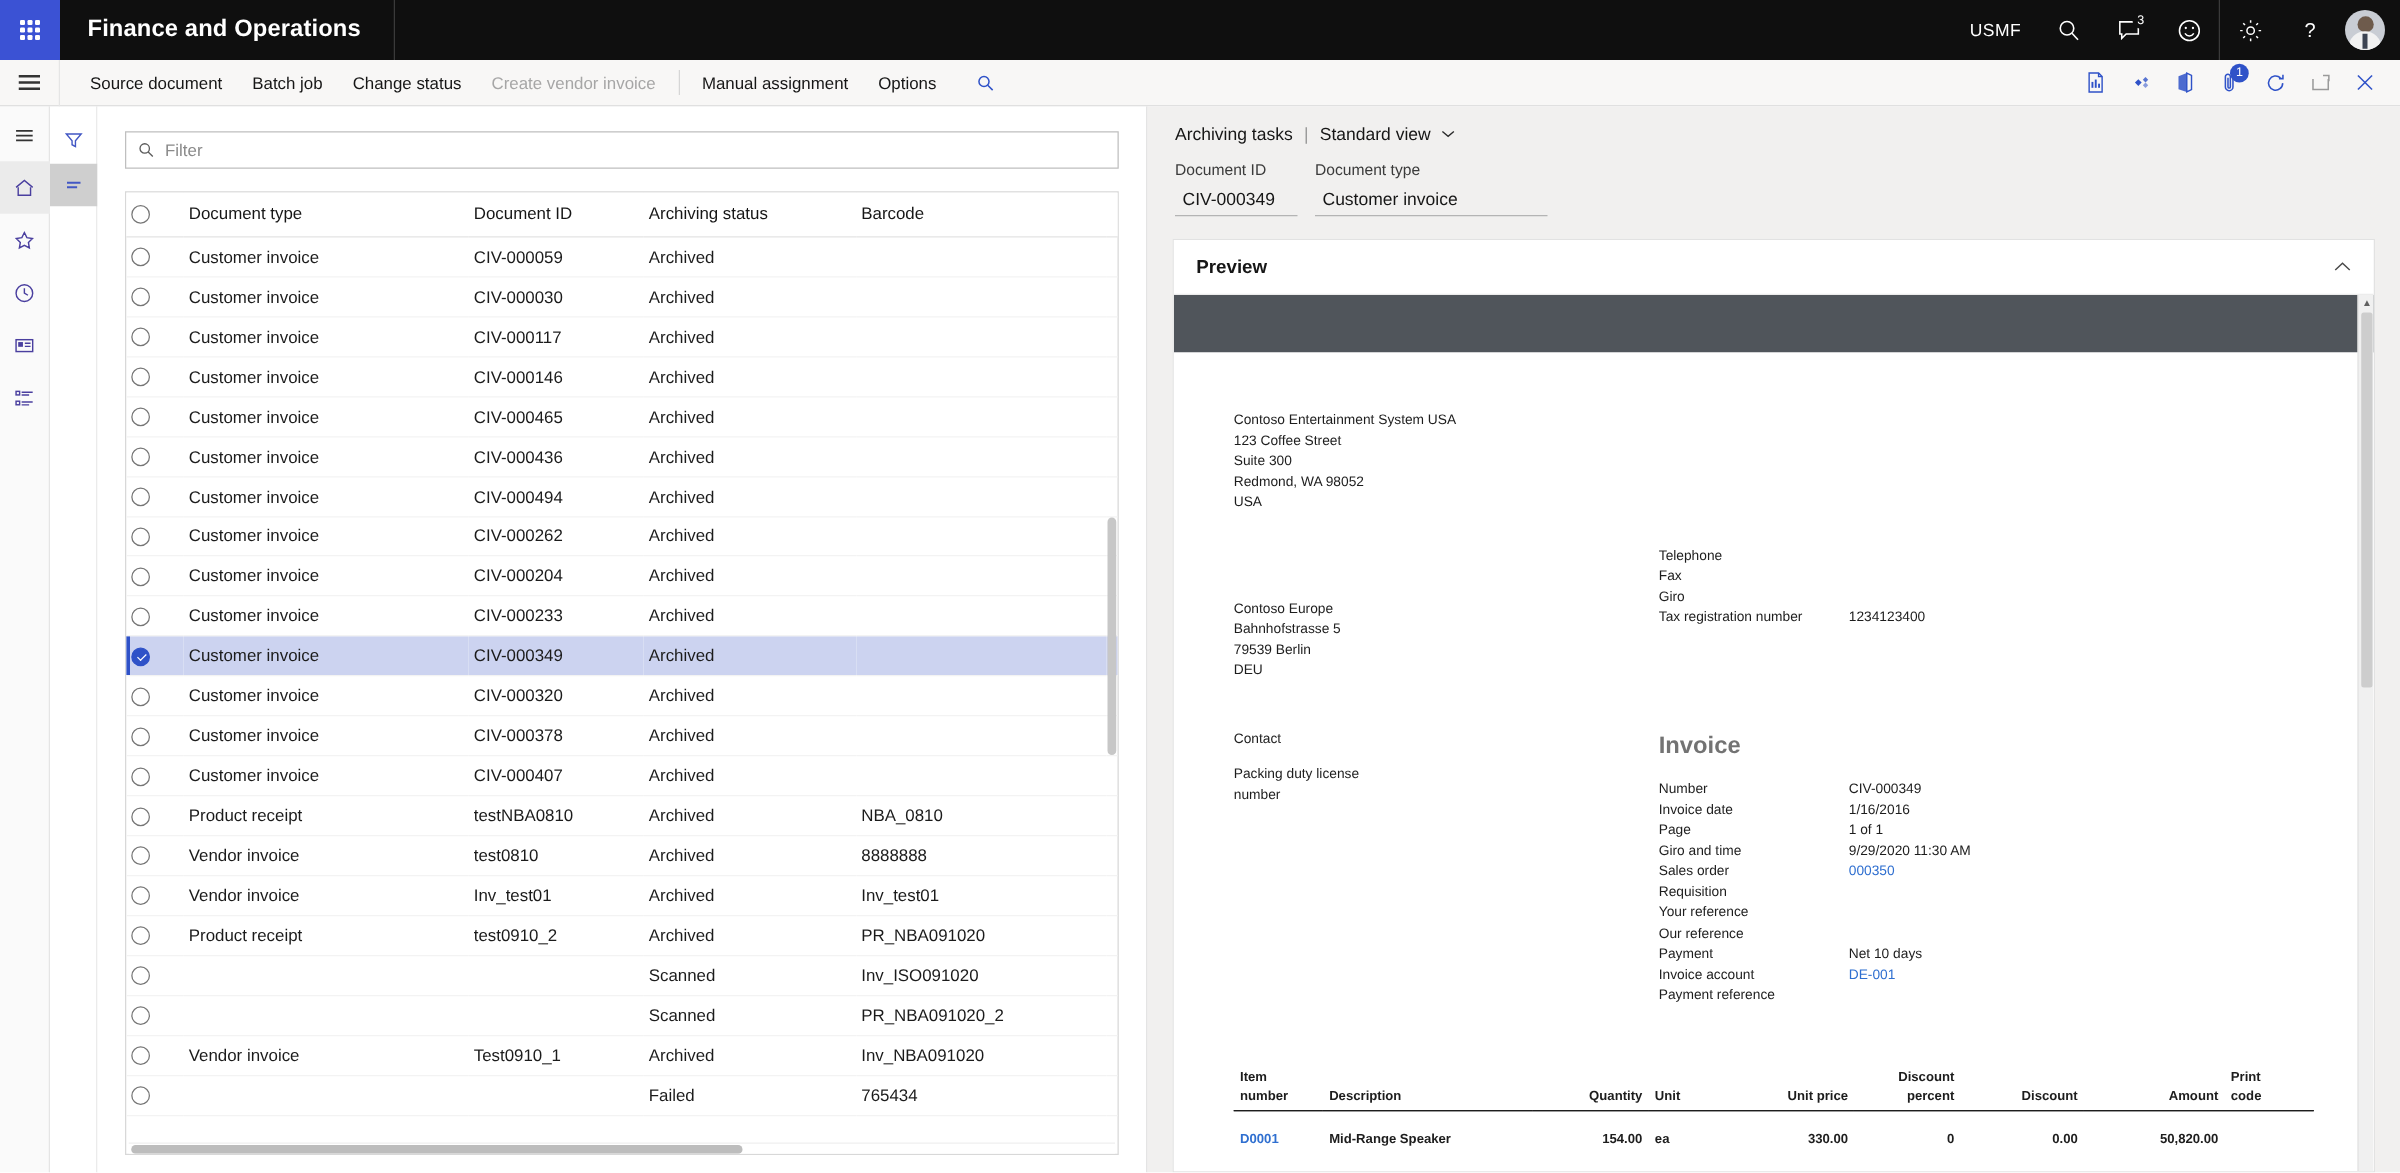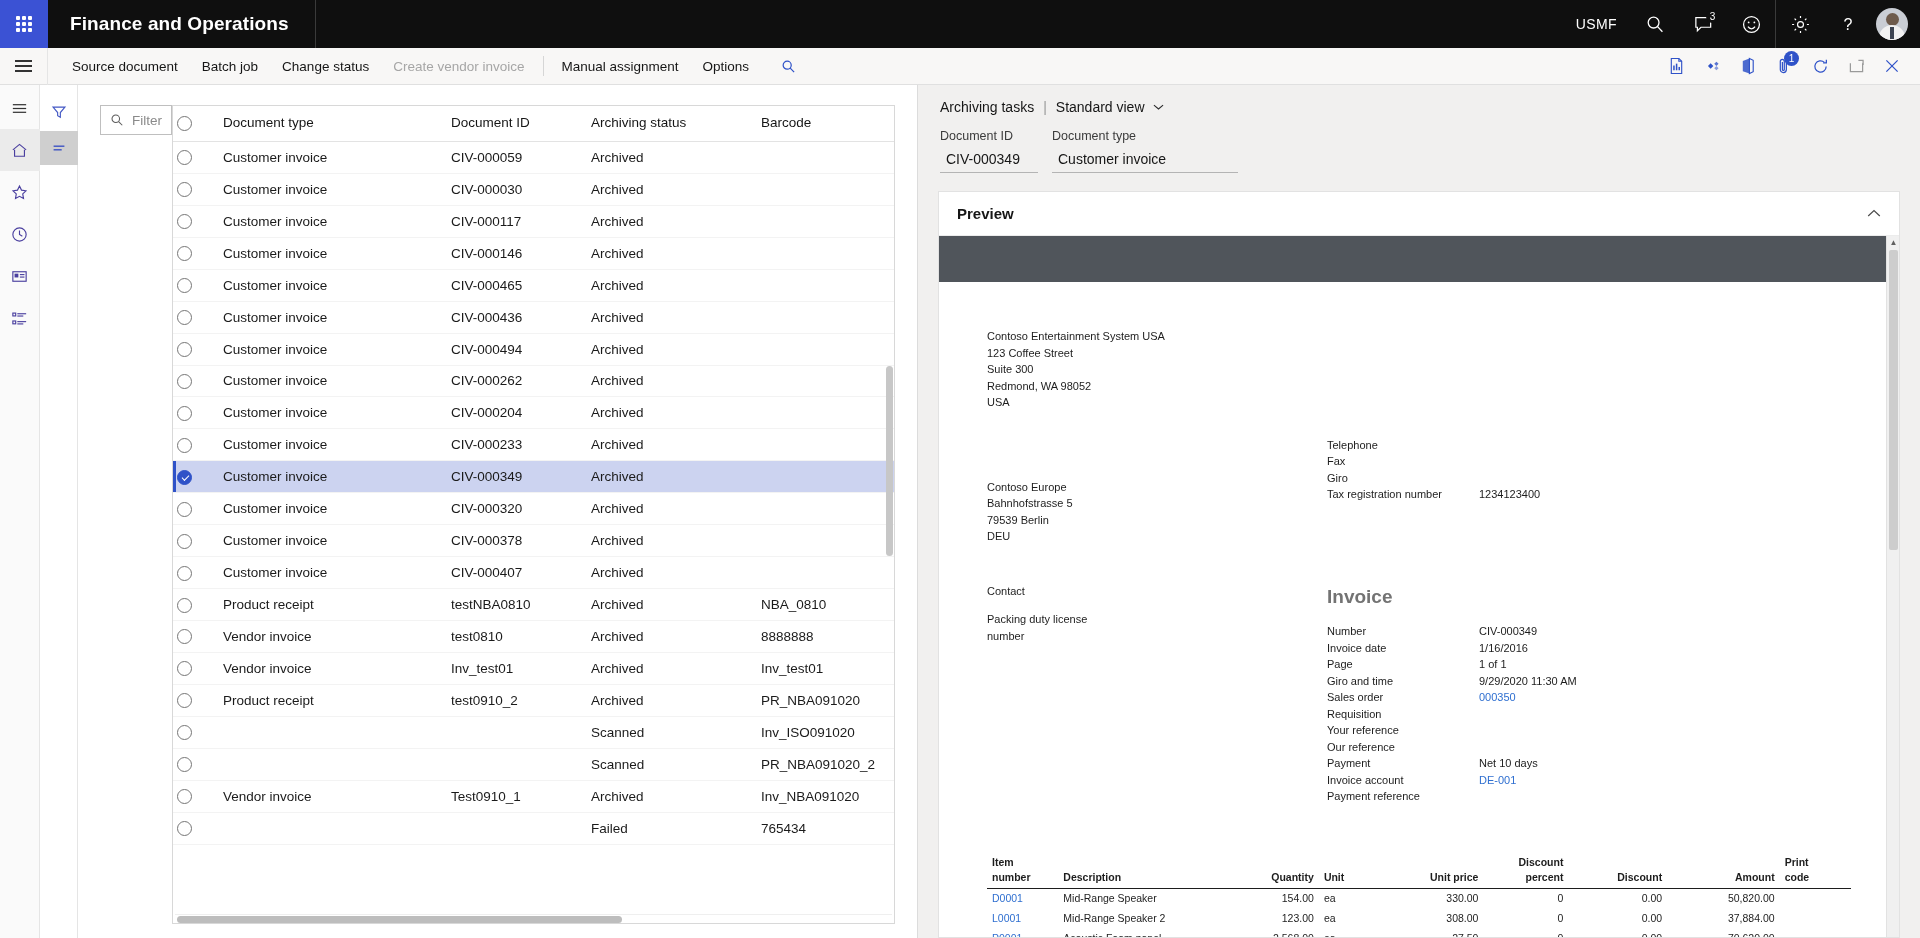--- a/index.html
+++ b/index.html
@@ -169,21 +169,21 @@
     width: 38px; height: 34px;
     display: flex; align-items: center; justify-content: center;
     cursor: pointer; margin-bottom: 2px;
   }
   .rail2 .r2-icon.active { background: #cfcfcf; }
 
   
   .gridcol {
     width: 840px; flex: 0 0 840px;
     background: #ffffff;
-    display: flex; flex-direction: row;
+    display: flex; flex-direction: column;
     padding: 20px 22px 14px 22px;
     border-right: 1px solid #dcdcdc;
     overflow: hidden;
   }
   .filterbox {
     height: 30px;
     border: 1px solid #bfbfbf;
     background: #fff;
     display: flex; align-items: center;
     padding: 0 9px;
@@ -352,21 +352,21 @@
     font-size: 19px; font-weight: bold; margin: 0 0 12px 0; color: #737373;
   }
   .doc .link { color: #2f6fd0; }
   .lines { width: 100%; border-collapse: collapse; font-size: 10.5px; margin-top: 4px; }
   .lines th {
     font-weight: bold; text-align: right; vertical-align: bottom;
     padding: 0 5px 2px 5px; border-bottom: 1.2px solid #1d1d1d;
     white-space: pre-line;
   }
   .lines th.l { text-align: left; }
-  .lines td { padding: 2px 5px; text-align: right; vertical-align: top; }
+  .lines td { padding: 15px 5px; text-align: right; vertical-align: top; font-weight: bold; }
   .lines td.l { text-align: left; }
   .lines td.itm { color: #2f6fd0; text-align: left; }
   .tl-item { width: 52px; } .tl-desc { width: 122px; } .tl-qty { width: 68px; }
   .tl-unit { width: 42px; } .tl-price { width: 78px; } .tl-dpct { width: 62px; }
   .tl-disc { width: 72px; } .tl-amt { width: 82px; } .tl-pcode { width: 52px; }
 
   .icon { display: inline-flex; align-items: center; justify-content: center; }
 </style>
 </head>
 <body>

